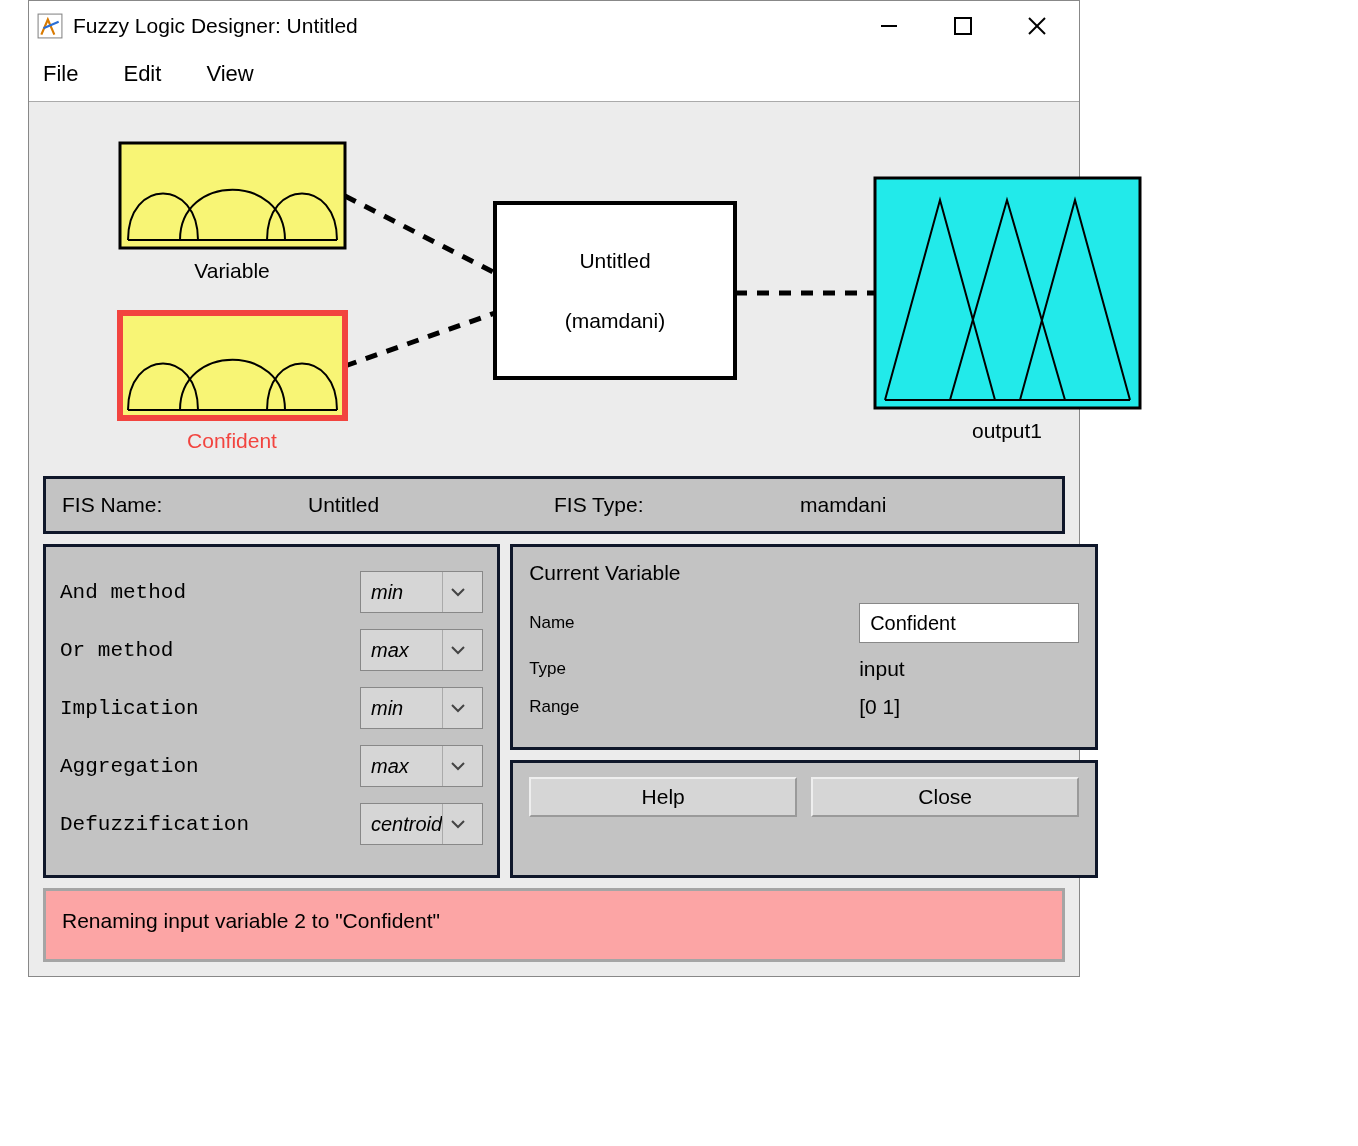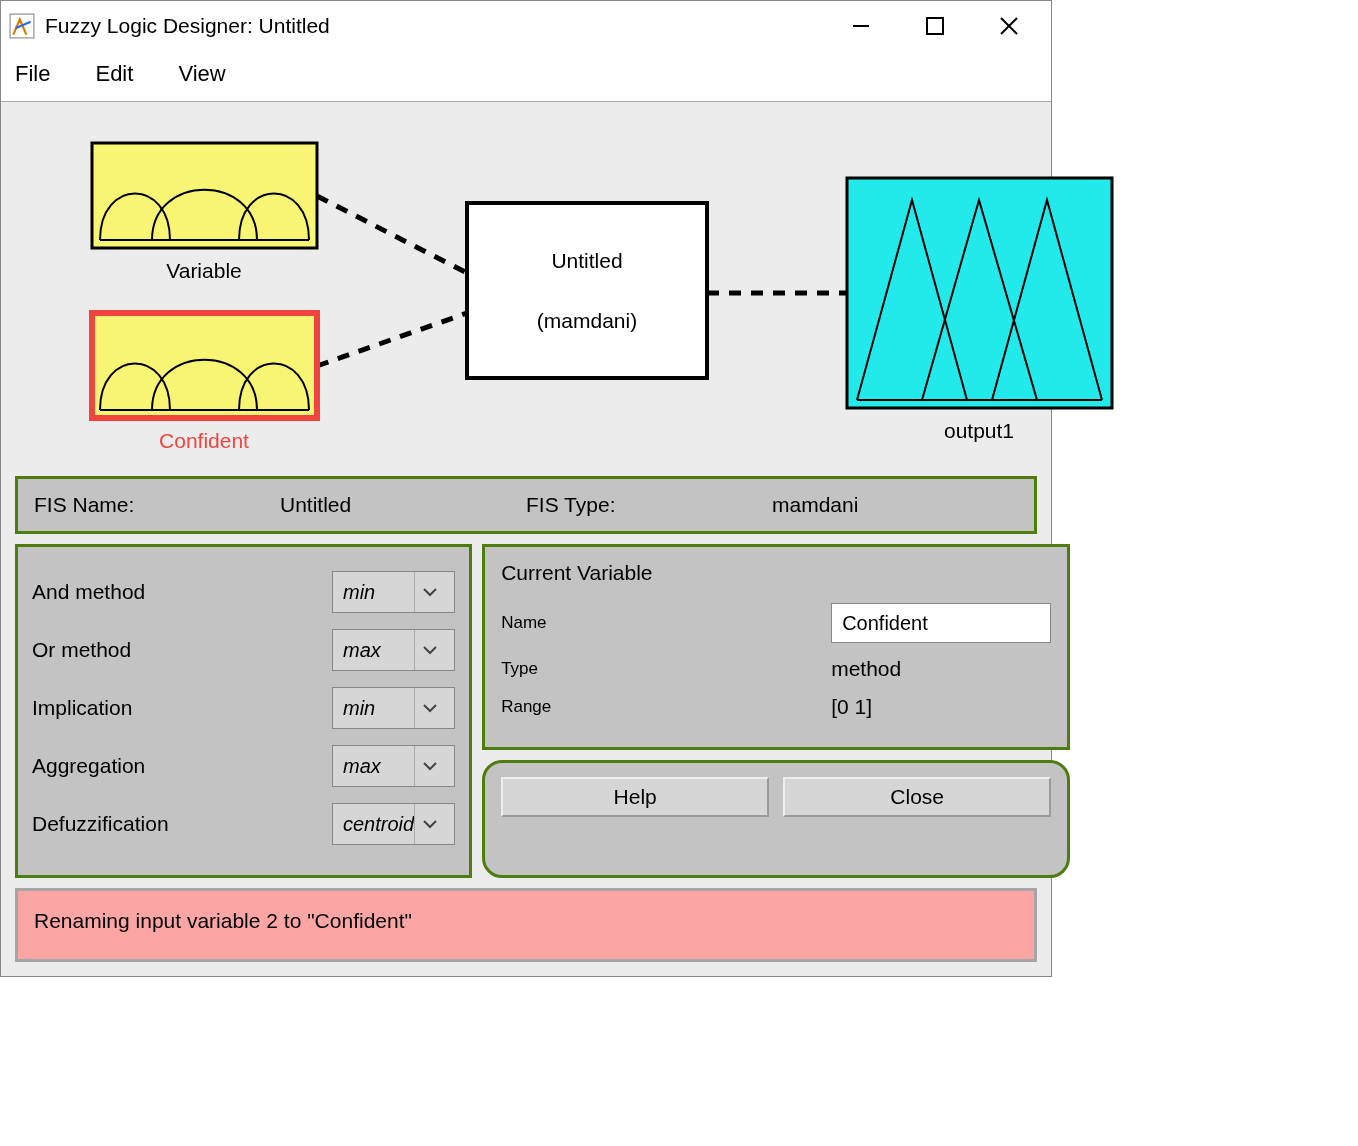--- a/index.html
+++ b/index.html
@@ -7,20 +7,21 @@
     margin: 0;
     font-family: Arial, Helvetica, sans-serif;
     font-size: 20px;
     background: #fff;
     color: #000;
   }
   .window {
     width: 1052px;
     border: 1px solid #888;
     background: #fff;
+    margin-left: 28px;
   }
   .titlebar {
     display: flex;
     align-items: center;
     height: 50px;
     padding: 0 8px;
     background: #fff;
   }
   .titlebar .app-icon { width: 26px; height: 26px; margin-right: 10px; }
   .titlebar .title { flex: 1; font-size: 21px; }
@@ -43,21 +44,21 @@
     position: relative;
     height: 360px;
   }
   .diagram-svg { display:block; }
 
   .info-panels {
     padding: 4px 14px 14px 14px;
     background: #ececec;
   }
   .panel {
-    border: 3px solid #4d7c0f;
+    border: 3px solid #0f172a;
     background: #c3c3c3;
     margin-top: 10px;
   }
   .fis-row {
     display: flex;
     align-items: center;
     padding: 14px 16px;
     font-size: 21px;
   }
   .fis-row .col { flex: 1; }
@@ -65,21 +66,21 @@
   .fis-row .val { color:#000; }
 
   .two-col {
     display: flex;
     gap: 10px;
   }
   .two-col .panel { flex: 1; margin-top: 10px; }
 
   .methods { padding: 8px 14px 14px 14px; }
   .method-row { display:flex; align-items:center; margin: 16px 0; }
-  .method-row .mlabel { width: 300px; font-size: 21px; }
+  .method-row .mlabel { width: 300px; font-size: 21px; font-family: Liberation Mono, monospace; }
   .select {
     flex: 1;
     display: flex;
     align-items: center;
     justify-content: space-between;
     height: 42px;
     border: 1px solid #888;
     background: #d6d6d6;
     padding: 0 10px;
     font-size: 20px;
@@ -103,21 +104,20 @@
     background: #fff;
     padding: 0 10px;
     font-size: 20px;
     width: 220px;
   }
 
   .btnrow {
     display:flex;
     gap: 14px;
     padding: 14px 16px 16px 16px;
-    border-radius: 20px;
   }
   .btn {
     flex:1;
     height: 40px;
     border: 2px outset #eee;
     background: #d6d6d6;
     display:flex; align-items:center; justify-content:center;
     font-size: 21px;
     cursor: pointer;
   }
@@ -291,21 +291,21 @@
 
       <div style="flex:1; display:flex; flex-direction:column;">
         <div class="panel curvar" style="flex:1;">
           <div class="cv-header">Current Variable</div>
           <div class="cv-row">
             <div class="cvl">Name</div>
             <input class="cv-input" value="Confident" style="">
           </div>
           <div class="cv-row">
             <div class="cvl">Type</div>
-            <div class="cvv">method</div>
+            <div class="cvv">input</div>
           </div>
           <div class="cv-row">
             <div class="cvl">Range</div>
             <div class="cvv">[0 1]</div>
           </div>
         </div>
         <div class="panel btnrow">
           <div class="btn">
               <span>Help</span>
             </div>

